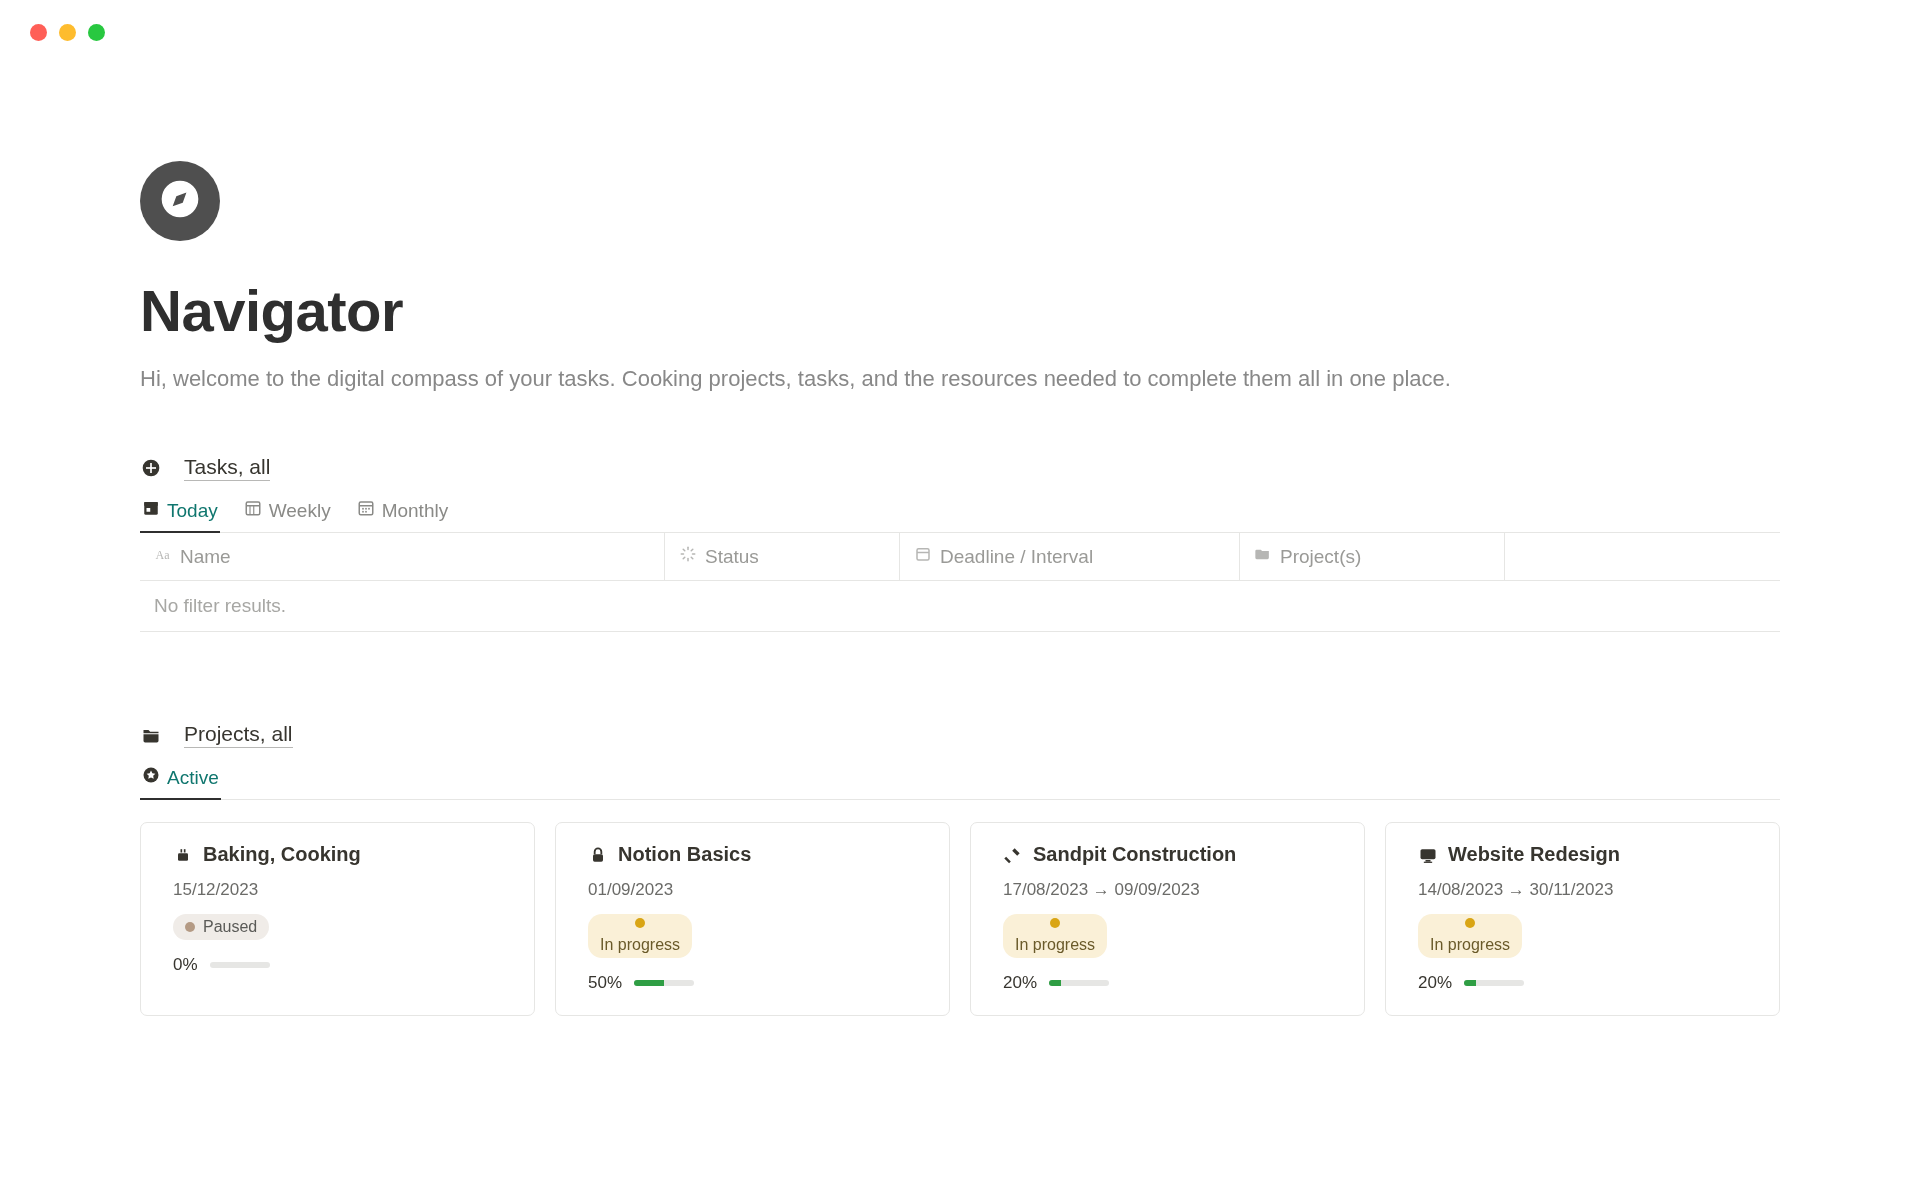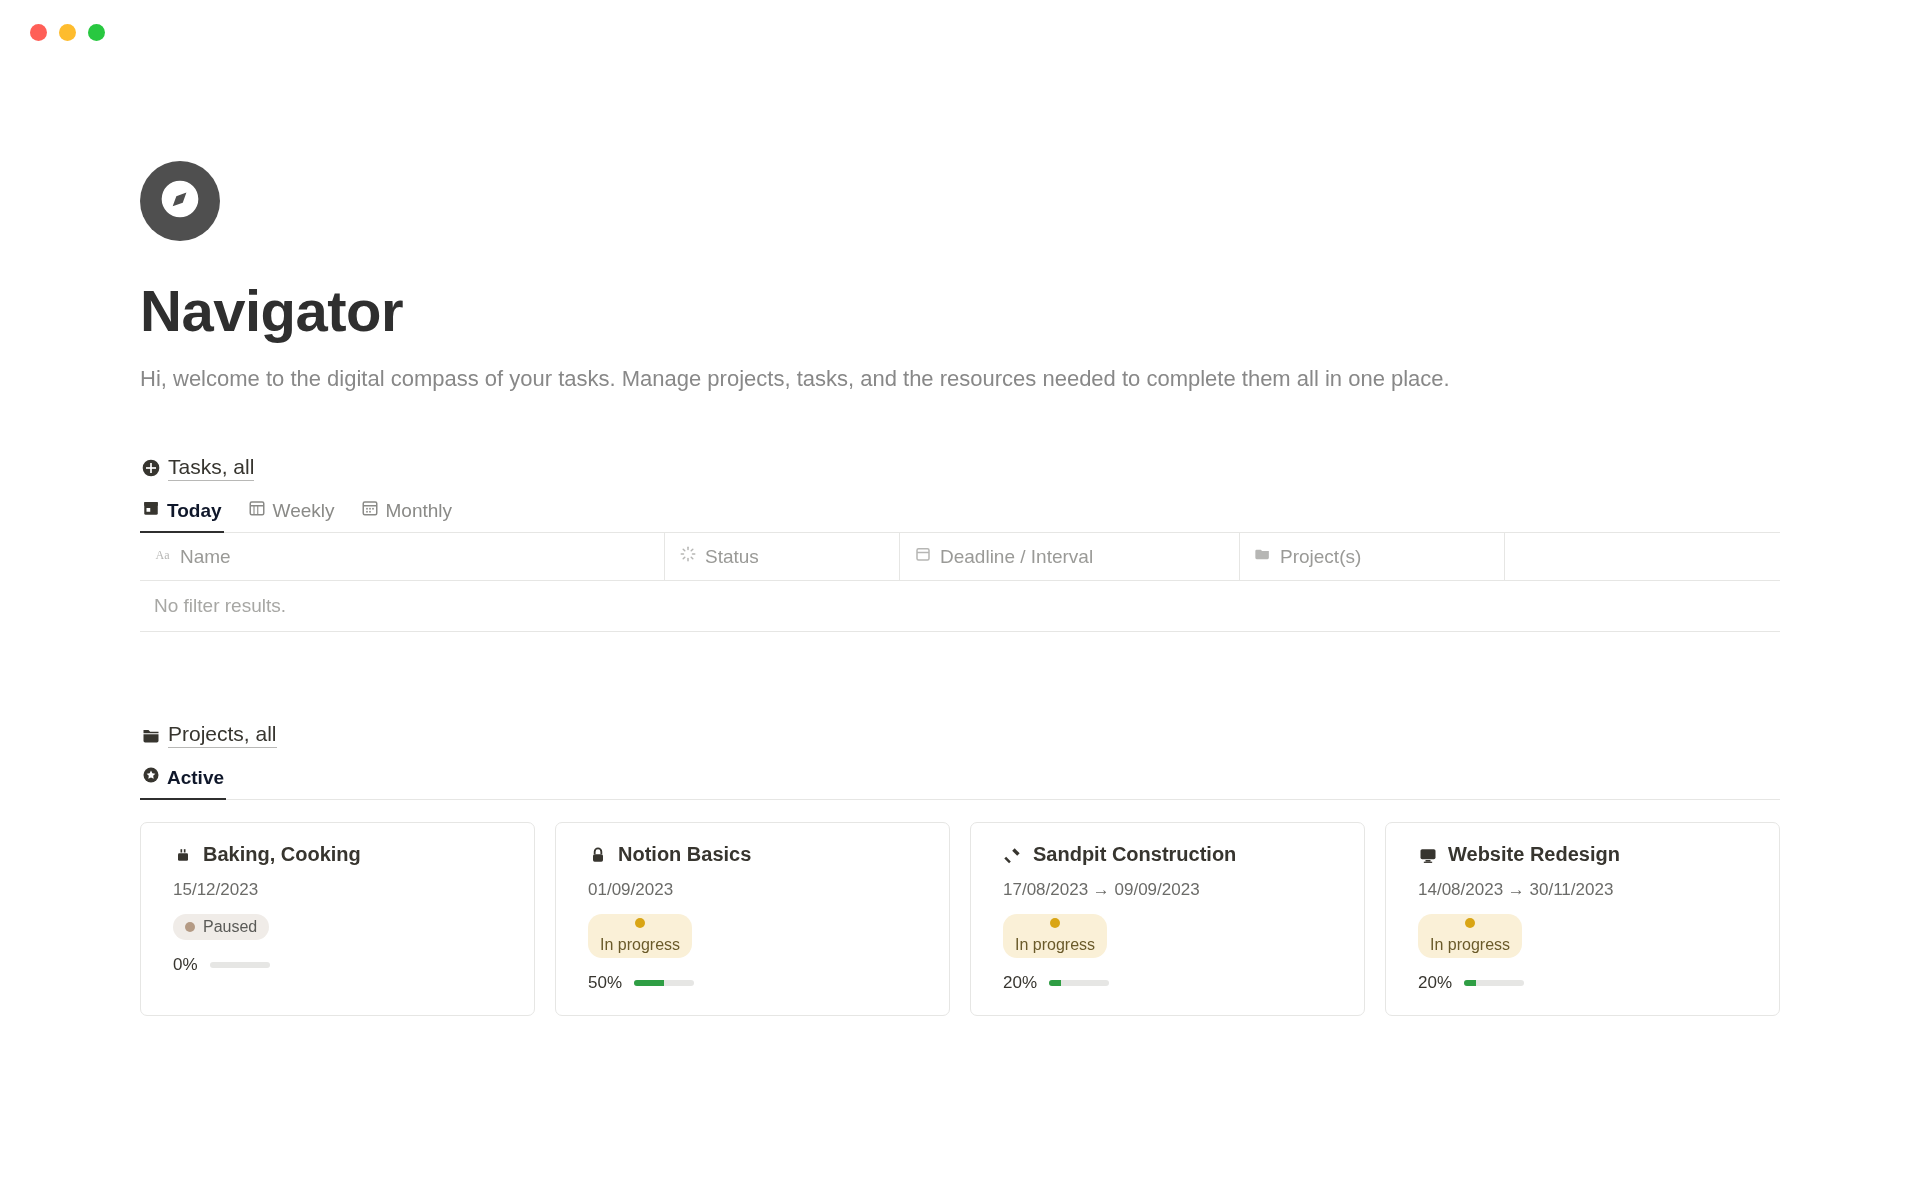--- a/index.html
+++ b/index.html
@@ -44,21 +44,21 @@
   .subtitle {
     font-size: 22px;
     color: #888;
     margin-bottom: 60px;
     line-height: 1.5;
   }
 
   .section-header {
     display: flex;
     align-items: center;
-    gap: 6px;
+    gap: 22px;
     margin-bottom: 18px;
   }
   .section-header .sh-icon { width: 22px; height: 22px; color: #37352f; display:flex; align-items:center; justify-content:center;}
   .section-header .sh-icon svg { width: 20px; height: 20px; fill: #37352f; }
   .section-header .sh-title {
     font-size: 21px;
     font-weight: 500;
     color: #37352f;
     border-bottom: 1px solid #b8b8b6;
     padding-bottom: 1px;
@@ -76,22 +76,22 @@
     align-items: center;
     gap: 7px;
     padding: 0 2px 10px 2px;
     font-size: 19px;
     color: #8a8a87;
     cursor: pointer;
     position: relative;
   }
   .view-tab svg { width: 18px; height: 18px; fill: #8a8a87; }
   .view-tab.active {
-    color: #0f172a;
-    font-weight: 700;
+    color: #0f766e;
+    font-weight: 400;
   }
   .view-tab.active svg { fill: #37352f; }
   .view-tab.active::after {
     content: "";
     position: absolute;
     left: 0; right: 0; bottom: -1px;
     height: 2px;
     background: #2f2f2f;
   }
 
@@ -189,21 +189,21 @@
   <div class="page-icon">
     <span>
       <svg viewBox="0 0 24 24">
           <path d="M12 2a10 10 0 1 0 10 10A10 10 0 0 0 12 2Zm3.5 6.5-2 5.5-5.5 2 2-5.5Z"></path>
           <circle cx="12" cy="12" r="1.3" fill="#4f4f4f"></circle>
         </svg>
     </span>
   </div>
 
   <h1 class="title">Navigator</h1>
-  <p class="subtitle">Hi, welcome to the digital compass of your tasks. Manage projects, tasks, and the resources needed to complete them all in one place.</p>
+  <p class="subtitle">Hi, welcome to the digital compass of your tasks. Cooking projects, tasks, and the resources needed to complete them all in one place.</p>
 
   <div class="section-header">
     <span class="sh-icon">
       <svg viewBox="0 0 24 24">
           <circle cx="12" cy="12" r="10"></circle>
           <rect x="11" y="6" width="2" height="12" fill="#fff"></rect>
           <rect x="6" y="11" width="12" height="2" fill="#fff"></rect>
         </svg>
     </span>
     <span class="sh-title">Tasks, all</span>

